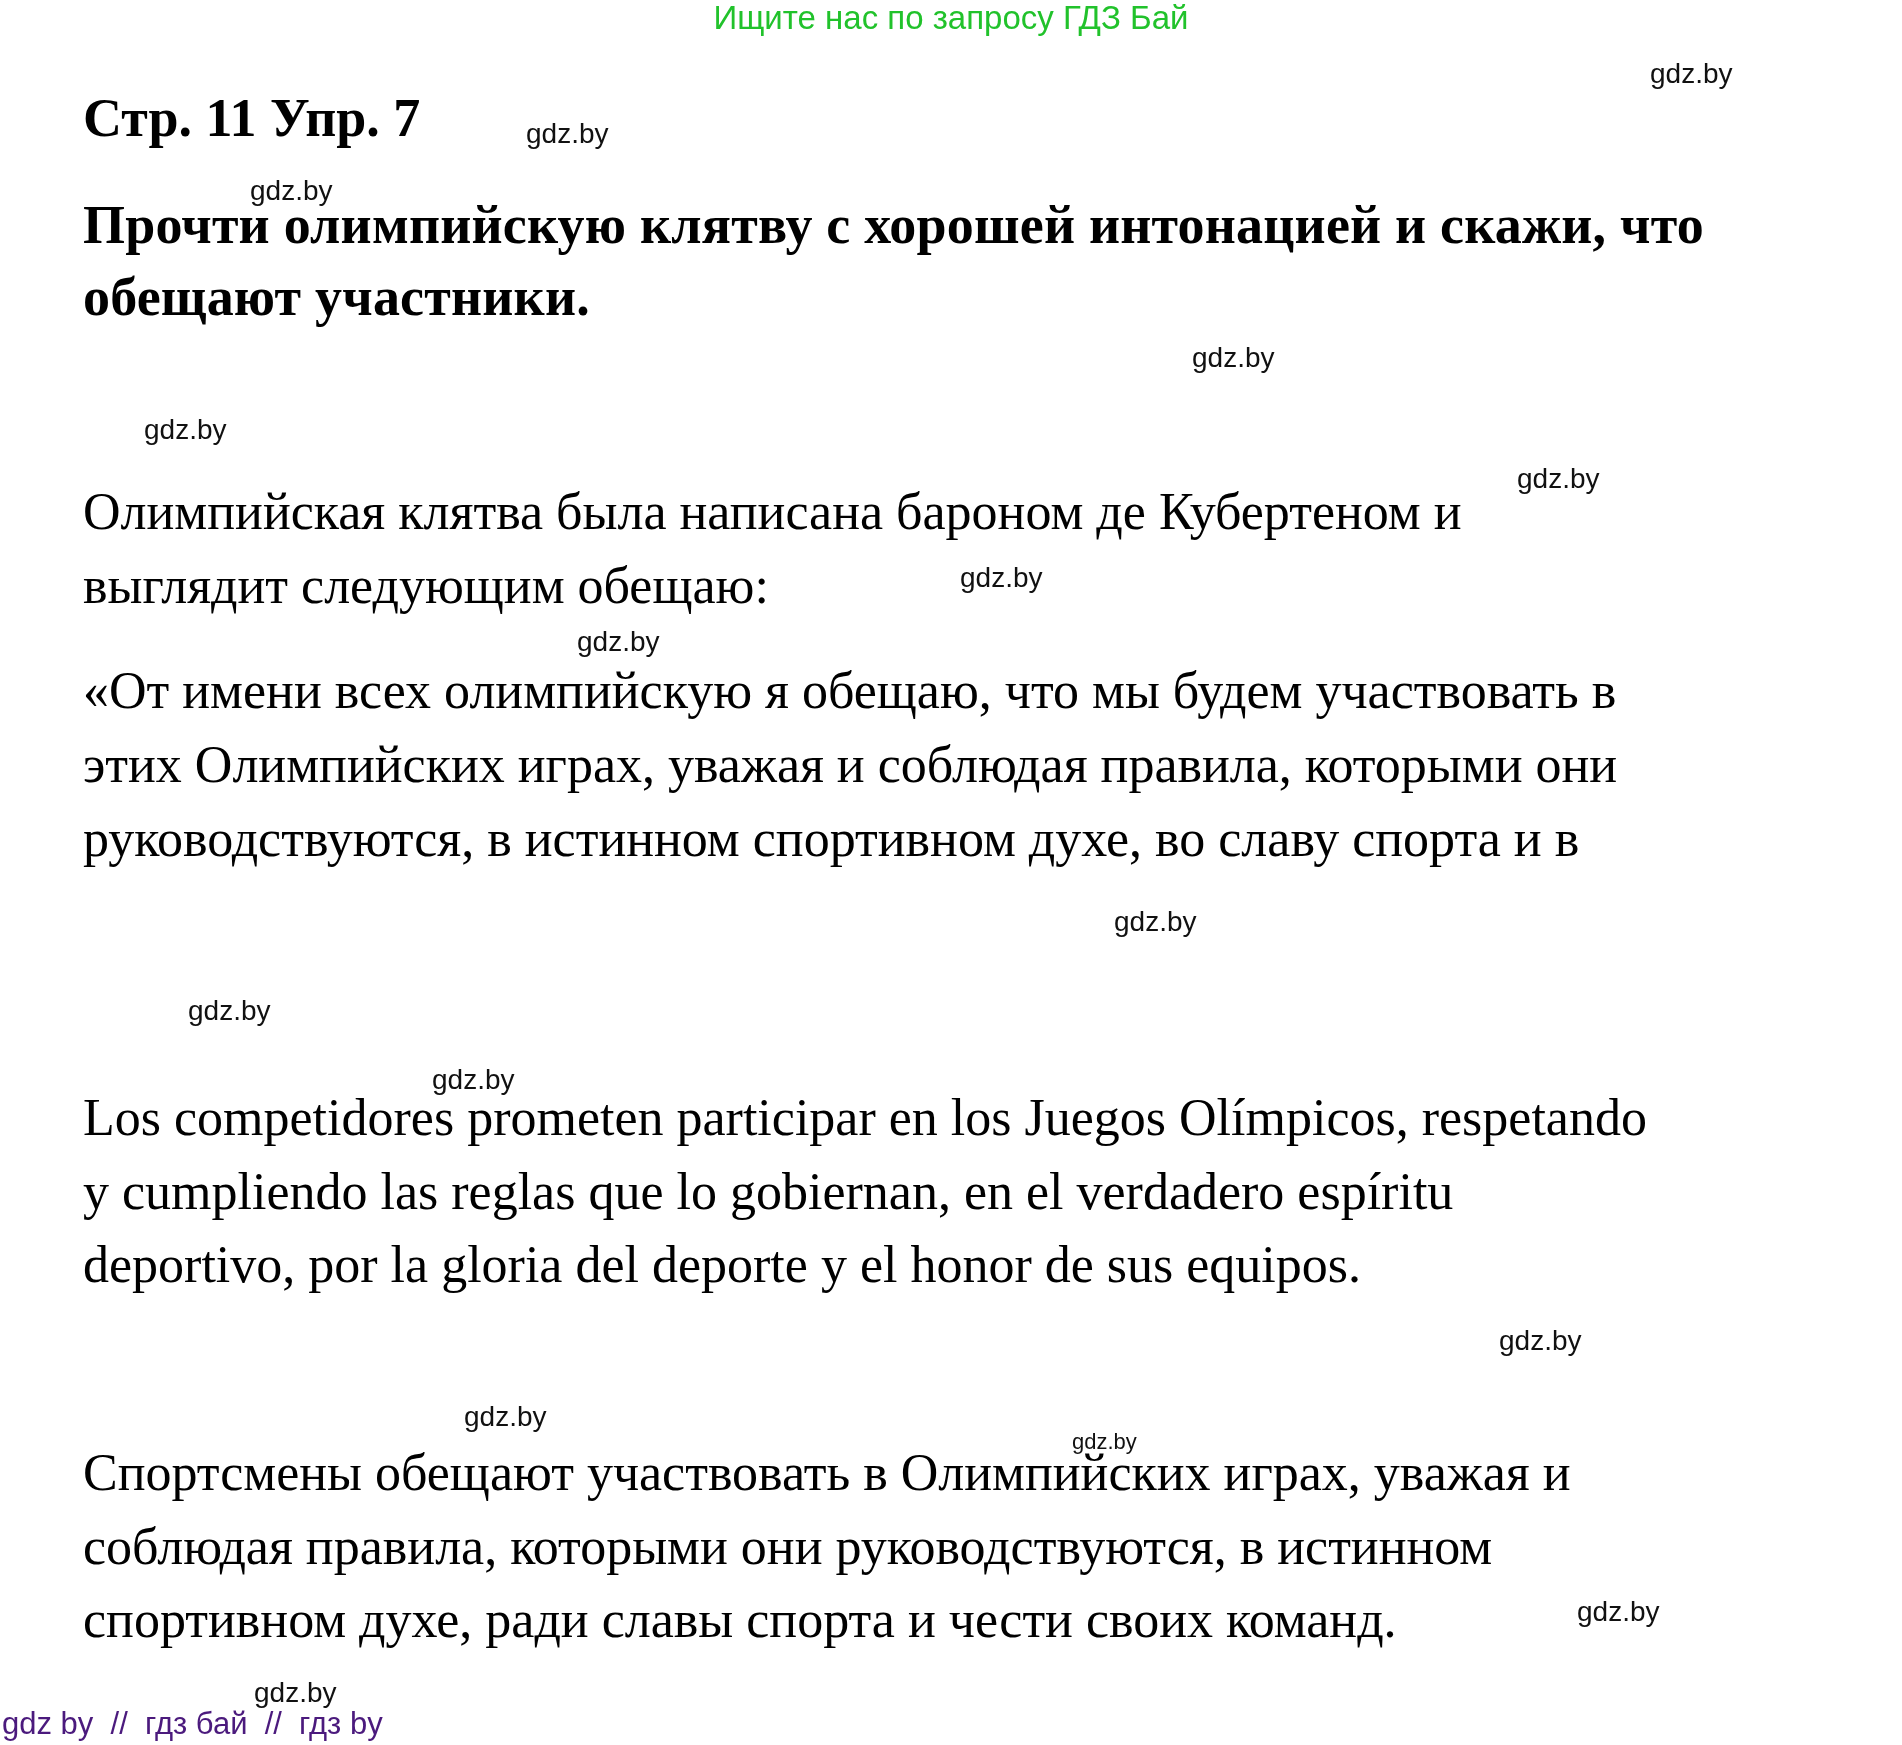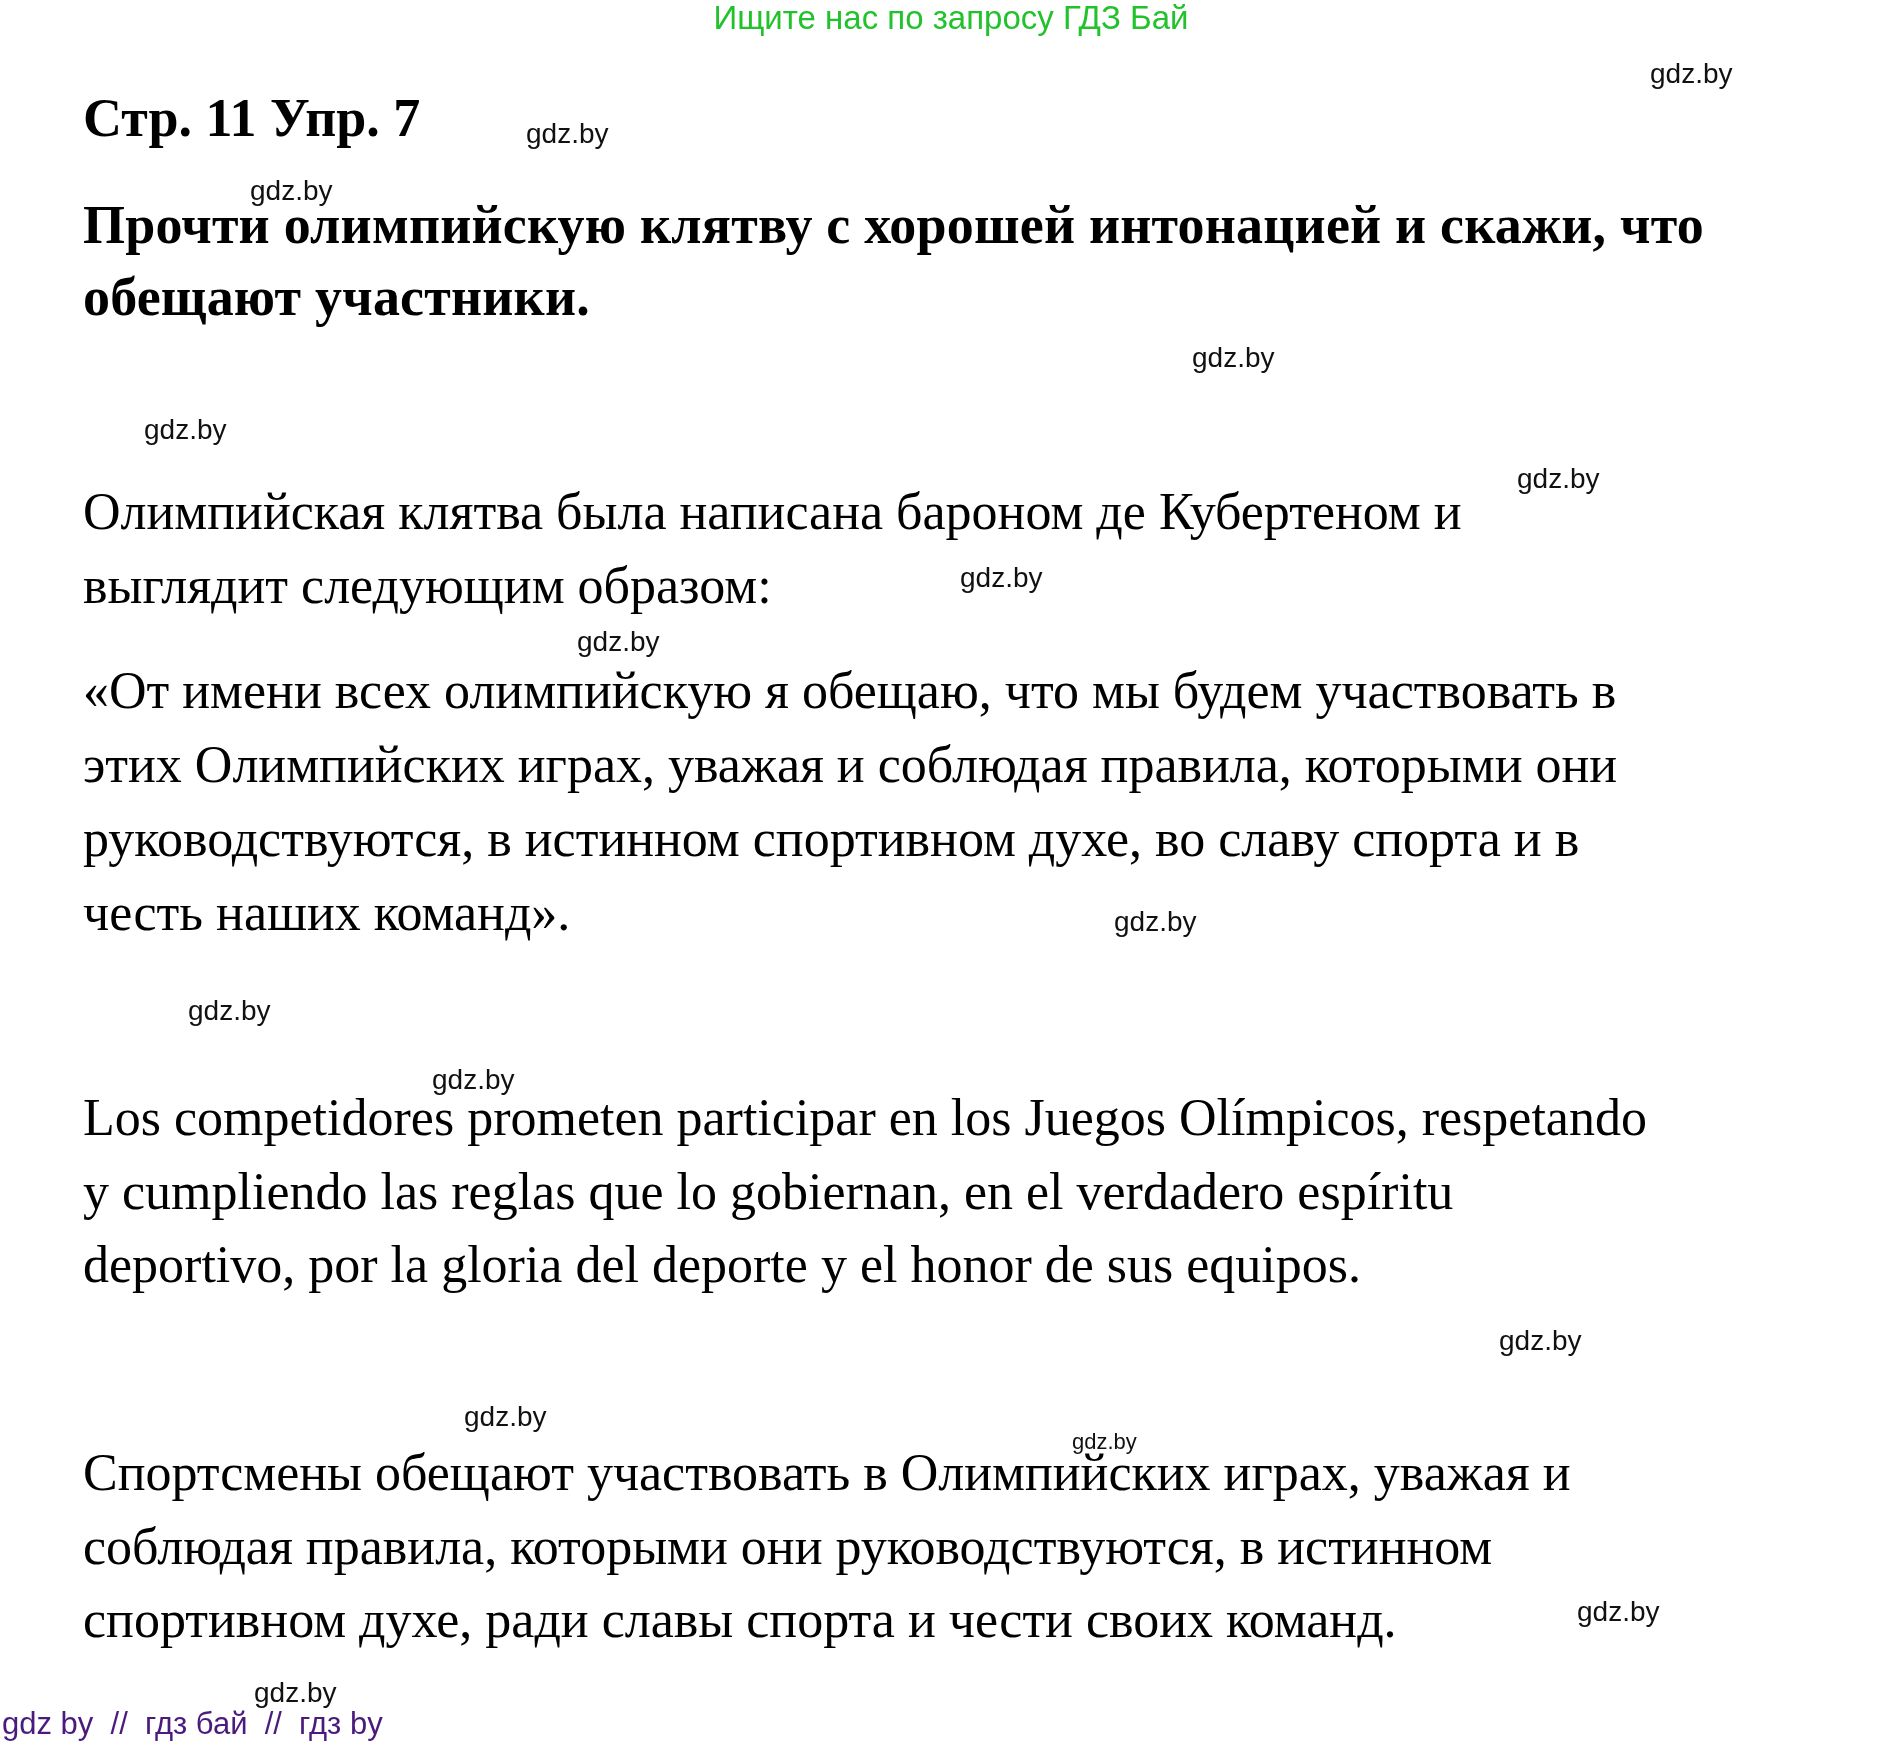--- a/index.html
+++ b/index.html
@@ -75,28 +75,27 @@
 
 <div class="abs title">Стр. 11 Упр. 7</div>
 
 <div class="abs heading">
   <span class="line" style="display:block">Прочти олимпийскую клятву с хорошей интонацией и скажи, что</span>
   <span class="line" style="display:block">обещают участники.</span>
 </div>
 
 <div class="abs body-block" id="para-intro">
   <span class="line">Олимпийская клятва была написана бароном де Кубертеном и</span>
-  <span class="line">выглядит следующим образом:</span>
+  <span class="line">выглядит следующим обещаю:</span>
 </div>
 
 <div class="abs body-block" id="para-quote">
   <span class="line">«От имени всех олимпийскую я обещаю, что мы будем участвовать в</span>
   <span class="line">этих Олимпийских играх, уважая и соблюдая правила, которыми они</span>
   <span class="line">руководствуются, в истинном спортивном духе, во славу спорта и в</span>
-  <span class="line">честь наших команд».</span>
 </div>
 
 <div class="abs body-block" id="para-spanish">
   <span class="line">Los competidores prometen participar en los Juegos Olímpicos, respetando</span>
   <span class="line">y cumpliendo las reglas que lo gobiernan, en el verdadero espíritu</span>
   <span class="line">deportivo, por la gloria del deporte y el honor de sus equipos.</span>
 </div>
 
 <div class="abs body-block" id="para-summary">
   <span class="line">Спортсмены обещают участвовать в Олимпийских играх, уважая и</span>

